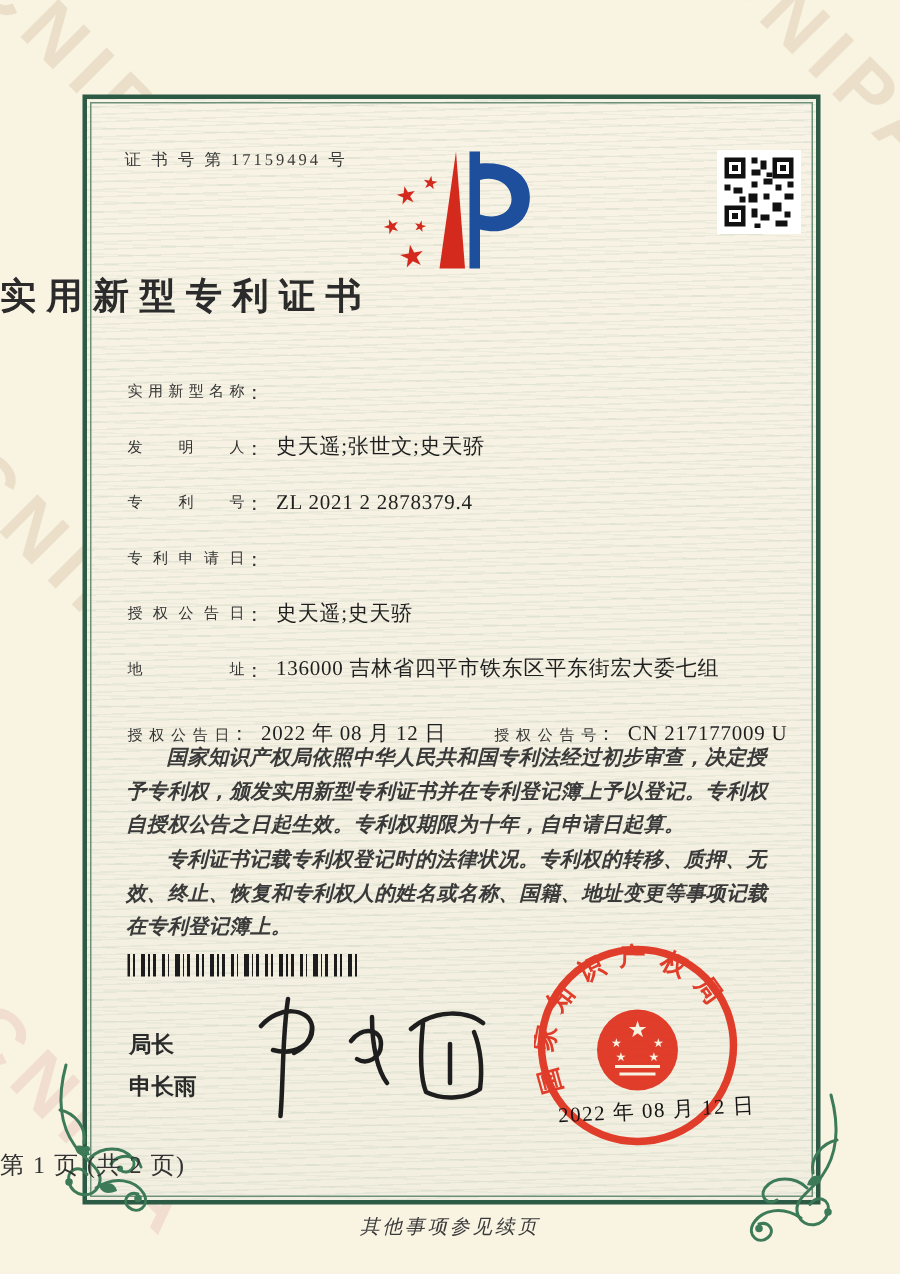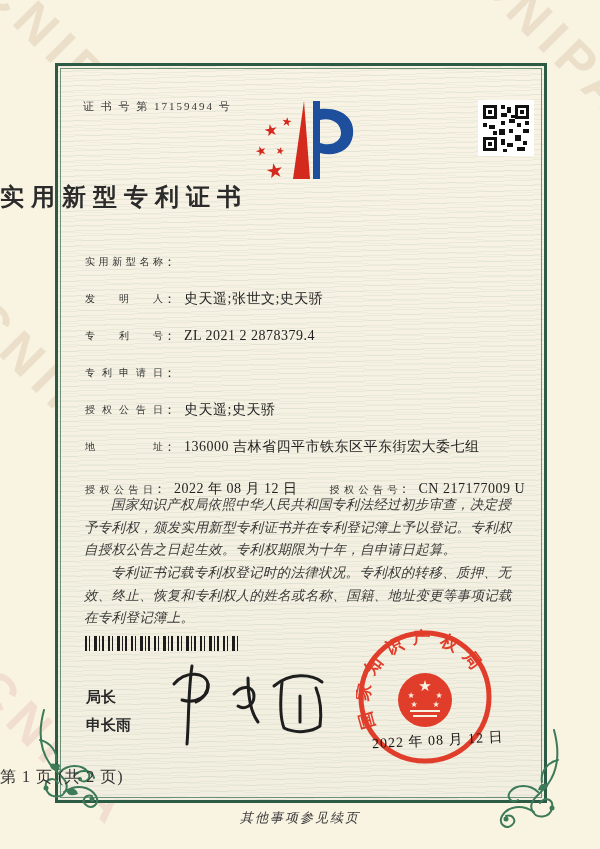--- a/index.html
+++ b/index.html
@@ -48,21 +48,21 @@
   .grant-row{position:absolute;left:85px;top:480px;width:440px;font-size:13px;display:flex;}
   .grant-group{white-space:nowrap;}
   .grant-group .flabel{width:68px;}
   .grant-gap{width:56px;}
   
   .body-text{
     position:absolute;left:84px;top:494px;width:434px;
     font-size:13.5px;line-height:1.68;font-style:italic;color:#3a3a3a;
     letter-spacing:0.3px;
   }
-  .body-text p{margin:0;text-indent:2em;}
+  .body-text p{margin:0;text-indent:2em;font-weight:bold;}
   
   .barcode{
     position:absolute;left:85px;top:636px;width:155px;height:15px;
     background:repeating-linear-gradient(90deg,
       #1c1c1c 0px,#1c1c1c 2px, rgba(0,0,0,0) 2px, rgba(0,0,0,0) 4px,
       #1c1c1c 4px,#1c1c1c 5px, rgba(0,0,0,0) 5px, rgba(0,0,0,0) 9px,
       #1c1c1c 9px,#1c1c1c 12px, rgba(0,0,0,0) 12px, rgba(0,0,0,0) 14px,
       #1c1c1c 14px,#1c1c1c 15px, rgba(0,0,0,0) 15px, rgba(0,0,0,0) 17px,
       #1c1c1c 17px,#1c1c1c 19px, rgba(0,0,0,0) 19px, rgba(0,0,0,0) 23px);
   }

